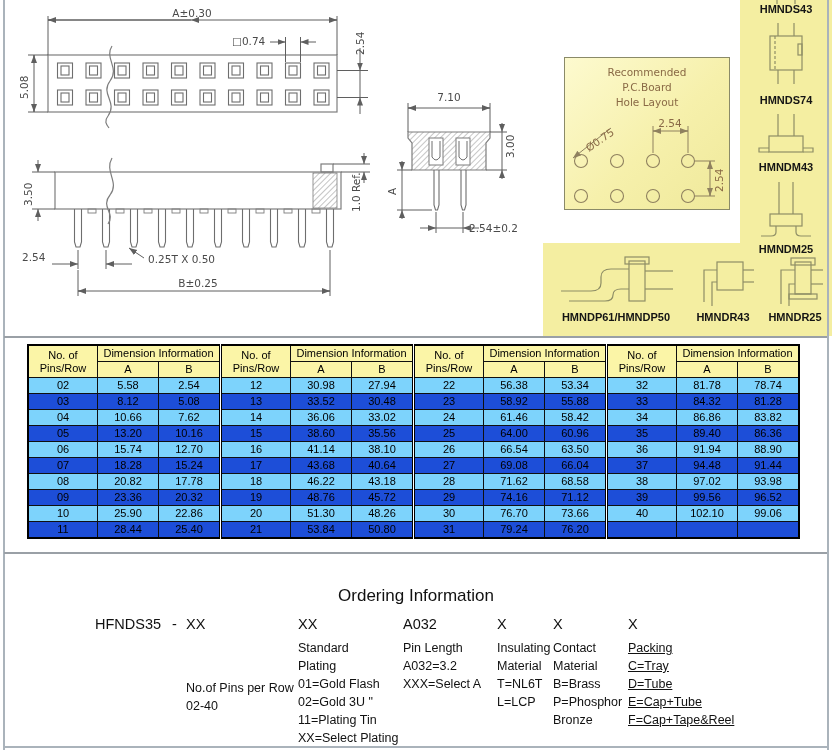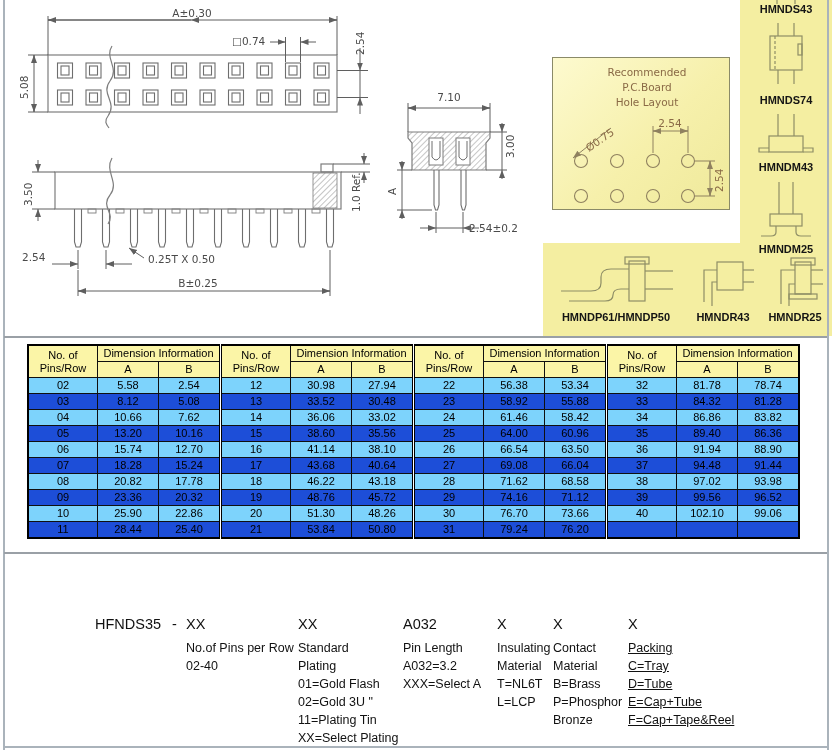--- a/index.html
+++ b/index.html
@@ -9,22 +9,22 @@
   
   .frame-left{left:3px;top:0;width:2px;height:750px;background:#aab3bb;}
   .frame-right{left:827px;top:0;width:2px;height:750px;background:#aab3bb;}
   .frame-bottom{left:3px;top:746px;width:826px;height:2px;background:#aab3bb;}
   .sep1{left:4px;top:336px;width:823px;height:2px;background:#9aa0a6;}
   .sep2{left:4px;top:552px;width:823px;height:2px;background:#9aa0a6;}
   
   svg text{font-family:"DejaVu Sans",sans-serif;font-size:10.5px;fill:#4a4a4a;}
   .ps-note{left:28px;top:313px;font-size:15px;color:#1c1c1c;white-space:nowrap;}
   
-  .pcb-box{left:552px;top:57px;width:164px;height:151px;border:1px solid #8a8a68;
-           background:linear-gradient(135deg,#fdfacf 0%,#f6f0ab 55%,#efe99a 100%);padding-left:12px;}
+  .pcb-box{left:564px;top:57px;width:164px;height:151px;border:1px solid #8a8a68;
+           background:linear-gradient(135deg,#fdfacf 0%,#f6f0ab 55%,#efe99a 100%);}
   .pcb-box svg text{fill:#8a6a46;}
   
   .panel{left:543px;top:0;width:289px;height:336px;}
   .panel-strip{left:197px;top:0;width:92px;height:336px;background:#f4eea1;}
   .panel-block{left:0;top:243px;width:289px;height:93px;background:#f4eea1;}
   .pl{position:absolute;text-align:center;font-size:11px;font-weight:bold;color:#141414;white-space:nowrap;}
   .picon{position:absolute;}
   .picon path,.picon rect,.picon line,.picon circle{stroke:#8e8e66;fill:none;stroke-width:1.2;}
   
   .dim-table{position:absolute;left:27px;top:344px;border-collapse:collapse;table-layout:fixed;}
@@ -570,25 +570,26 @@
           <td class="c-pins gsep">31</td>
           <td class="c-ab">79.24</td>
           <td class="c-ab">76.20</td>
           <td class="c-pins gsep"></td>
           <td class="c-ab"></td>
           <td class="c-ab"></td>
         </tr>
       </tbody>
     </table>
 
+  <div class="abs ord-title">Ordering Information</div>
   <div class="ord-code" style="left:95px">HFNDS35</div>
   <div class="ord-code" style="left:172px">-</div>
   <div id="ordering-cols">
       <div class="ord-code" style="left: 186px;">XX</div>
-      <div class="ord-lines" style="left: 186px;">
+      <div class="ord-lines" style="left: 186px; margin-top: 40px;">
         <div>No.of Pins per Row</div>
         <div>02-40</div>
       </div>
       <div class="ord-code" style="left: 298px;">XX</div>
       <div class="ord-lines" style="left: 298px;">
         <div>Standard</div>
         <div>Plating</div>
         <div>01=Gold Flash</div>
         <div>02=Gold 3U "</div>
         <div>11=Plating Tin</div>

